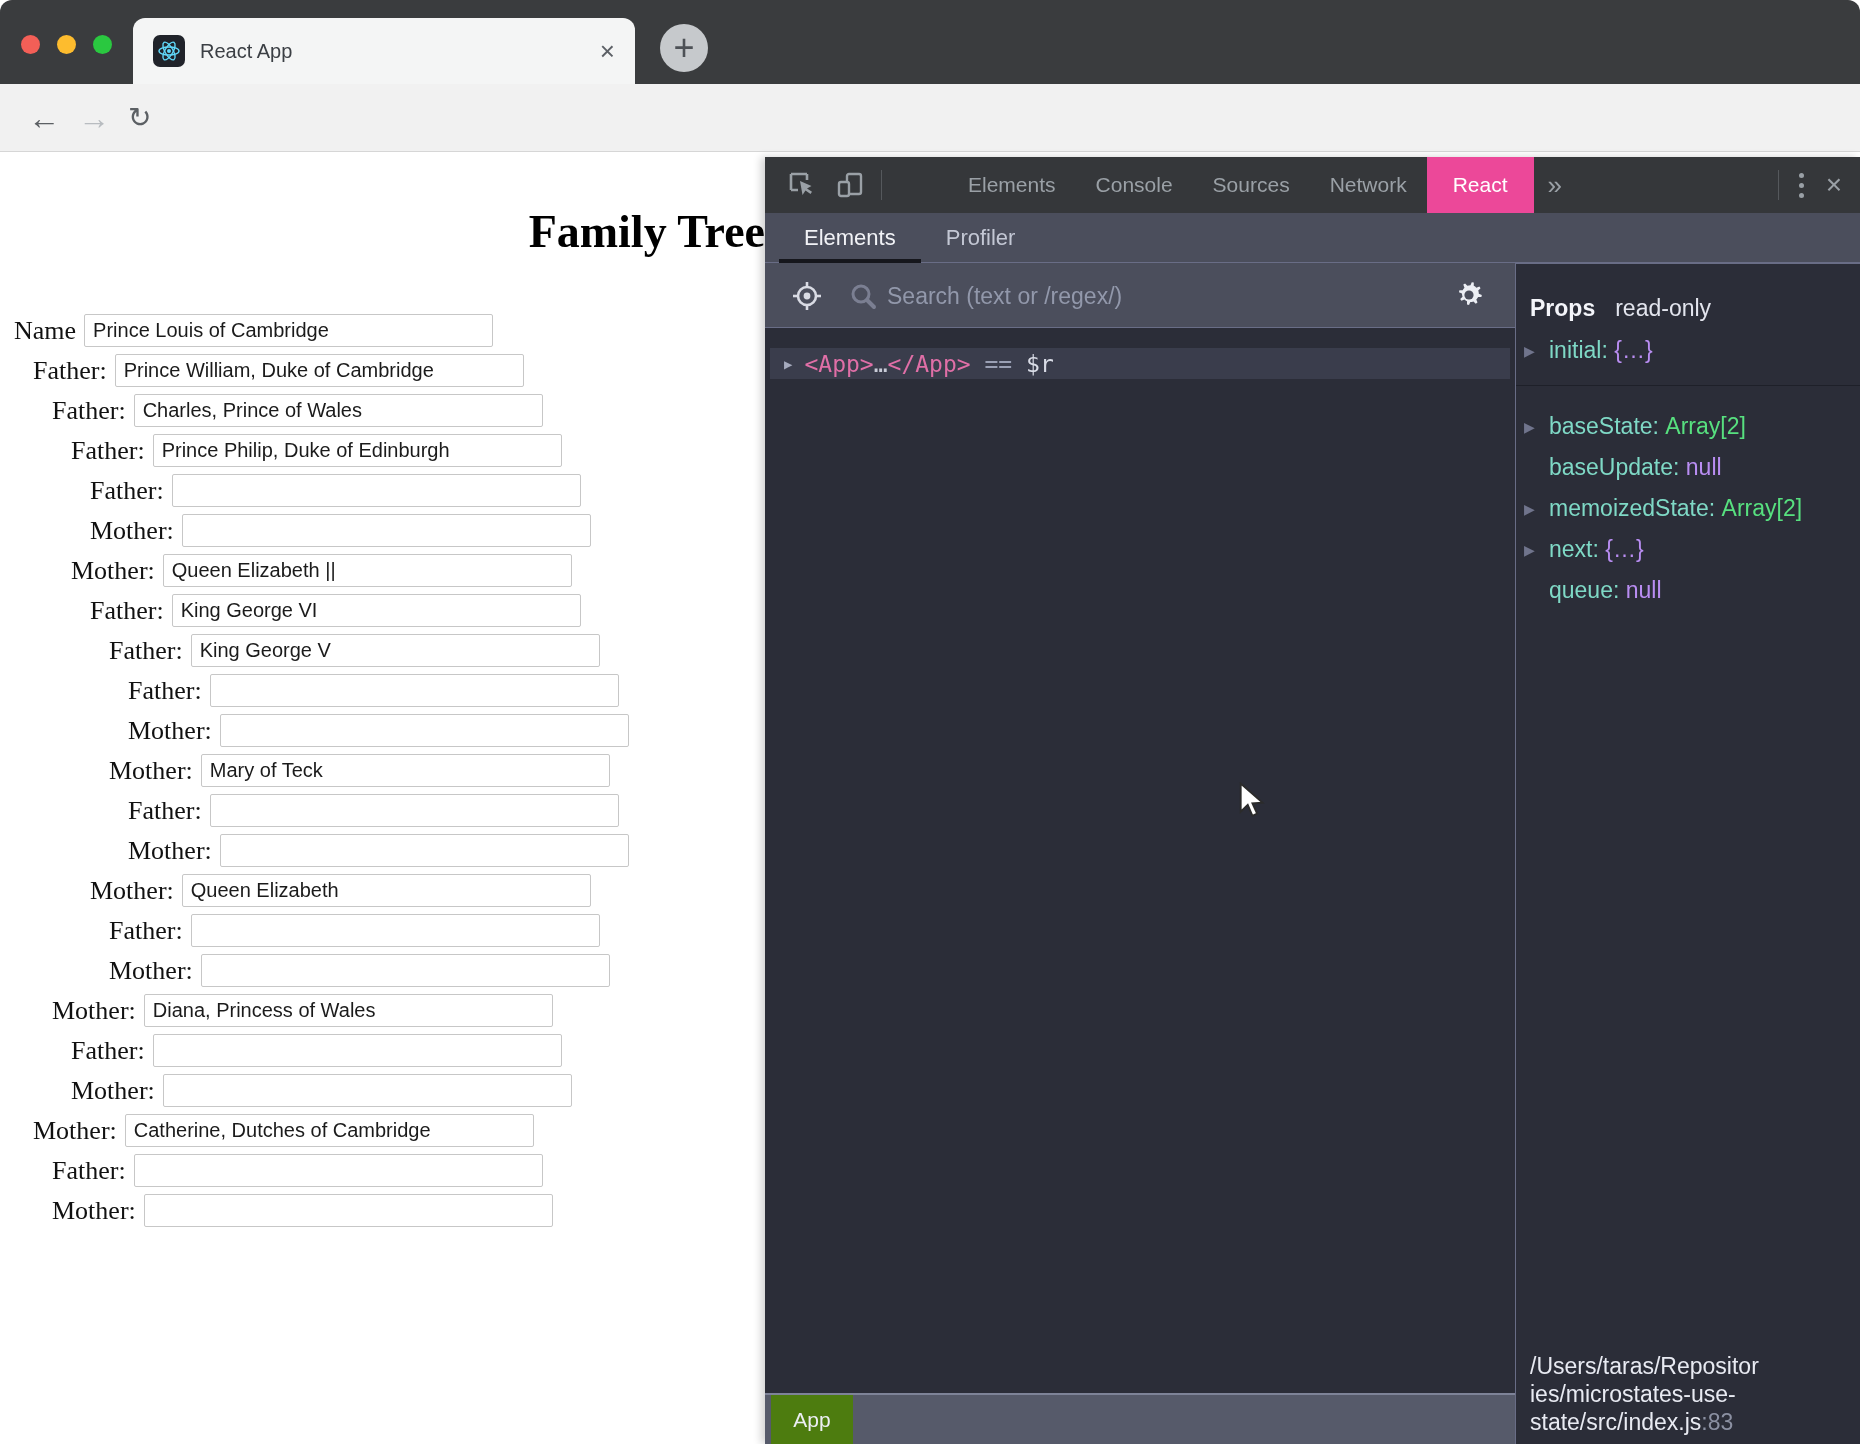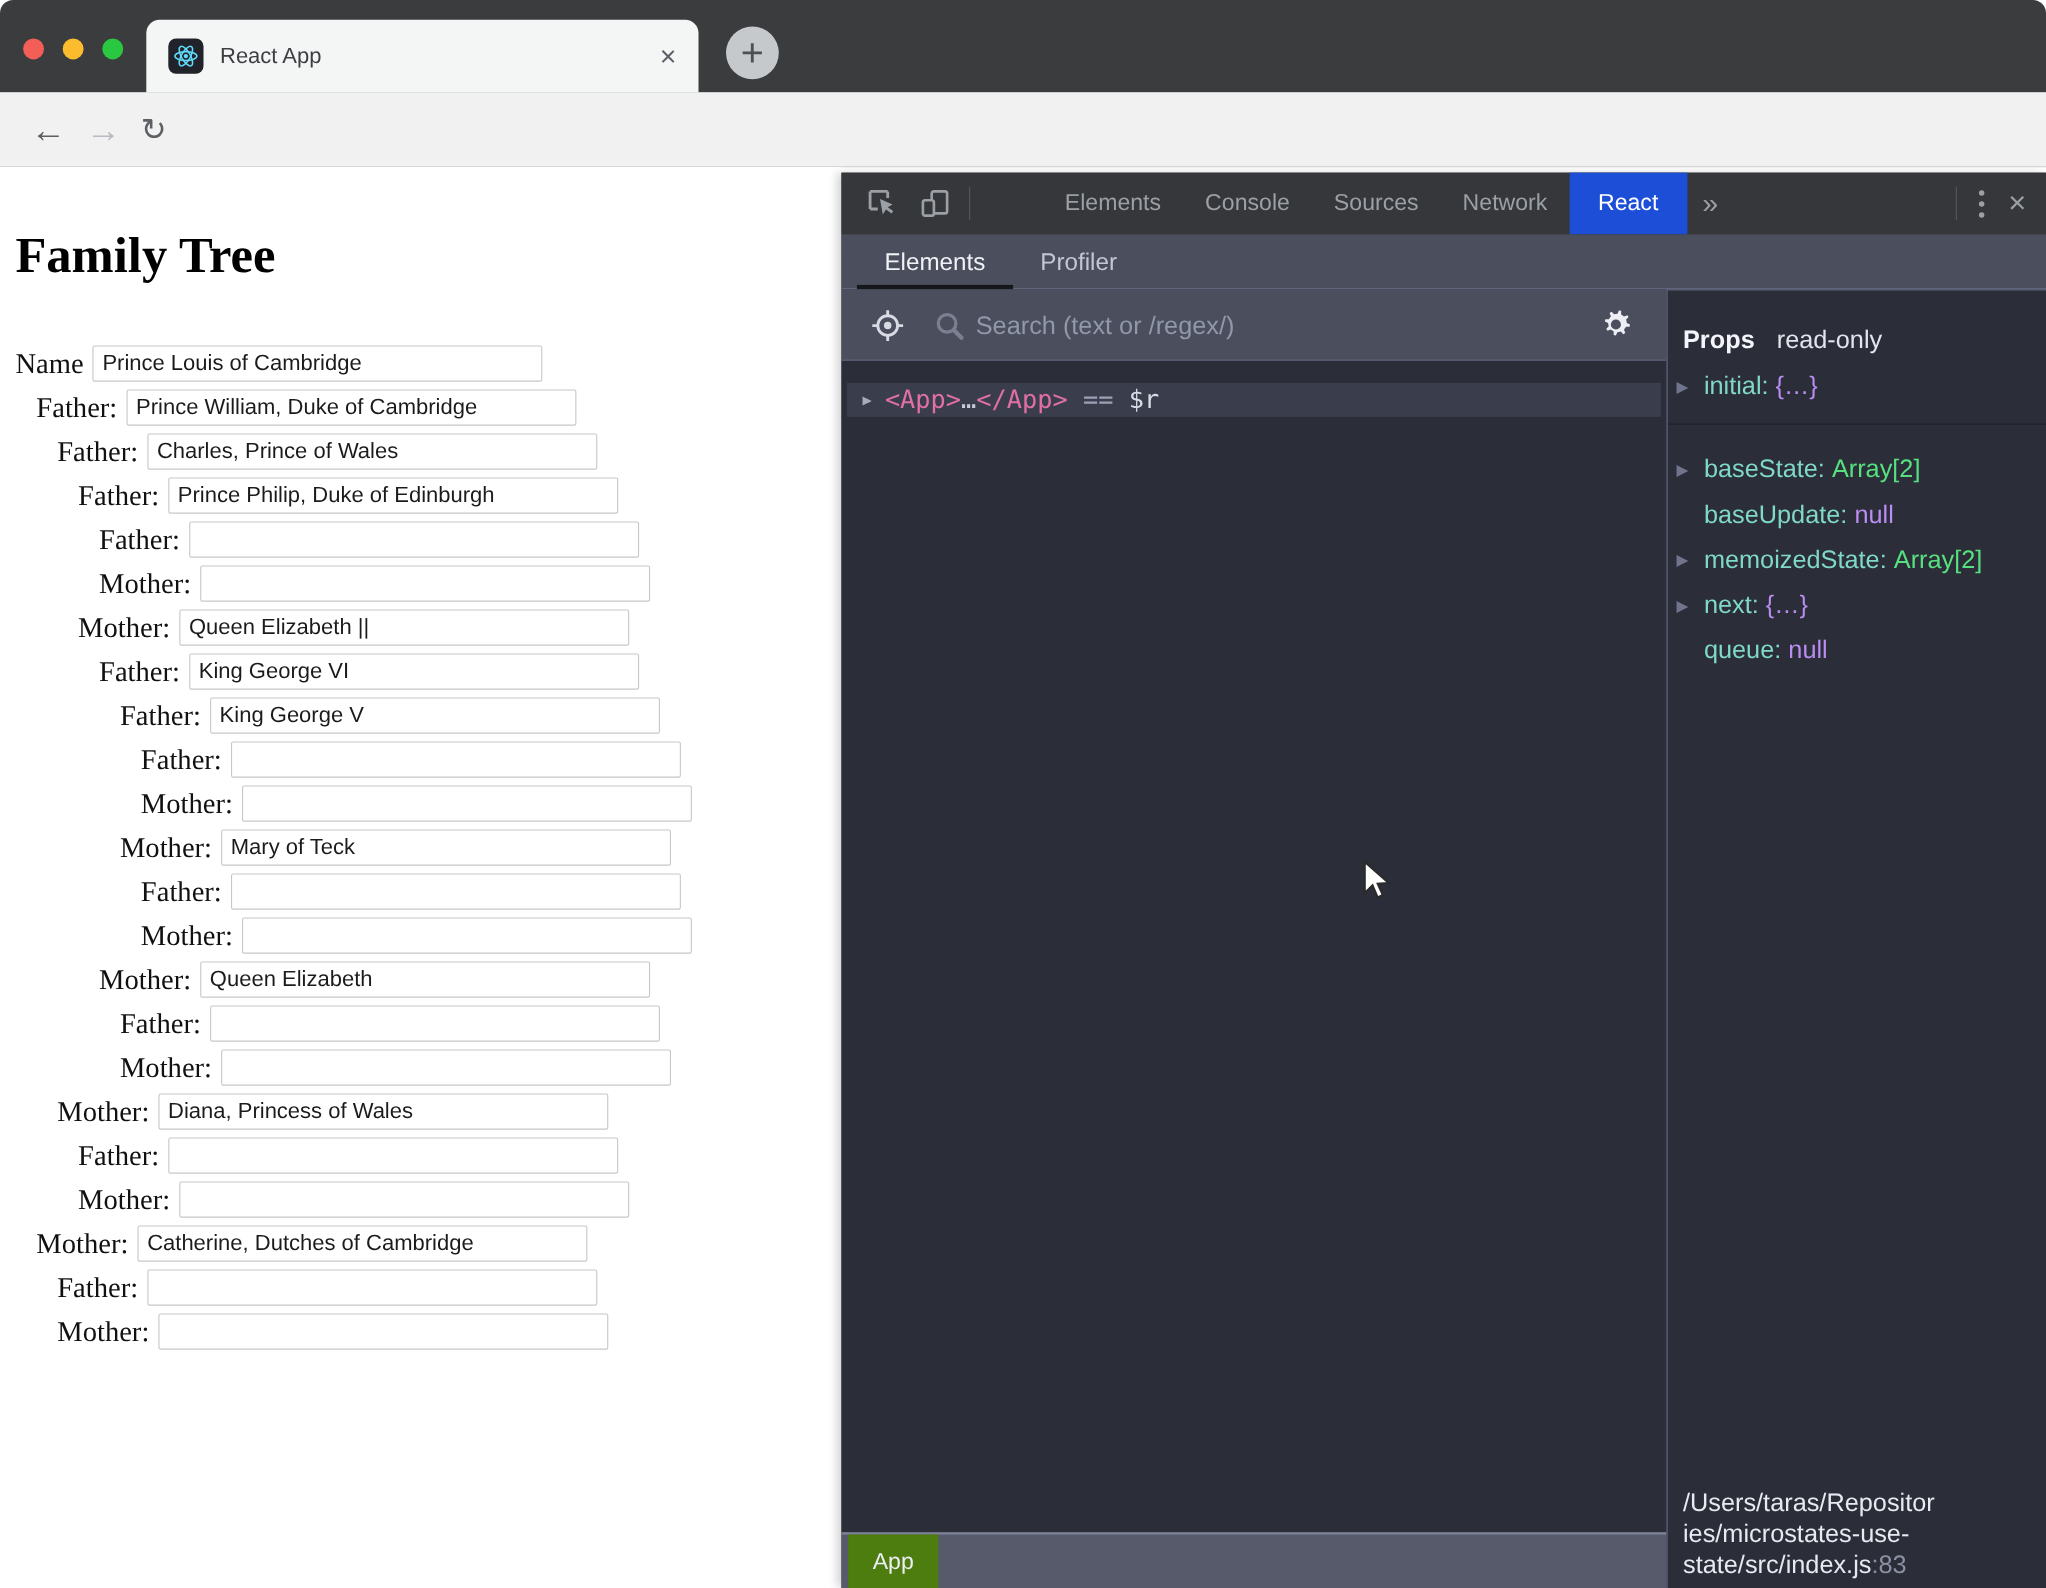--- a/index.html
+++ b/index.html
@@ -32,36 +32,36 @@
   .star{margin-left:auto;font-size:27px;color:#5f6368;line-height:1;}
   .ext{position:absolute;top:103px;width:38px;height:38px;display:flex;align-items:center;justify-content:center;}
   .ext-sep{position:absolute;top:105px;width:1px;height:34px;background:#cfcfcf;}
   .badge-sq{width:36px;height:36px;border-radius:8px;display:flex;align-items:center;justify-content:center;font-weight:bold;}
   .avatar{position:absolute;left:1691px;top:101px;width:40px;height:40px;border-radius:50%;background:radial-gradient(circle at 50% 38%,#c9a184 0 36%,#7b5a42 37% 70%,#3c3430 71%);border:1px solid #2f2f2f;box-sizing:border-box;}
   .menu-dots{position:absolute;left:1763px;top:106px;display:flex;flex-direction:column;gap:6px;}
   .menu-dots i{width:6px;height:6px;border-radius:50%;background:#5f6368;}
 
   
   .page{position:absolute;left:0;top:152px;width:765px;height:1292px;background:#fff;overflow:hidden;}
-  .page h1{font-family:"Liberation Serif",serif;font-weight:bold;font-size:46px;color:#000;margin:53px 0 56px 14px;}
+  .page h1{font-family:"Liberation Serif",serif;font-weight:bold;font-size:46px;color:#000;margin:53px 0 56px 14px;text-align:right;}
   .form{margin-left:14px;}
   .t-row{display:flex;align-items:center;margin-bottom:7px;height:33px;}
   .t-row label{font-family:Liberation Serif, serif;font-size:26px;color:#111;margin-right:8px;white-space:pre;}
   .t-row input{width:409px;height:33px;box-sizing:border-box;border:1px solid #c7c7c7;border-radius:2px;background:#fff;font-family:"Liberation Sans",sans-serif;font-size:20px;color:#1b1b1b;padding:0 8px;}
 
   
   .devtools{position:absolute;left:765px;top:157px;width:1095px;height:1287px;background:#2b2d38;box-shadow:-4px 0 8px rgba(0,0,0,.18);}
   .dotbg{background-image:radial-gradient(rgba(130,136,162,.13) 1.2px,transparent 1.2px);background-size:8px 8px;}
 
   .dt-toolbar{position:absolute;left:0;top:0;width:1095px;height:56px;background:#35373a;display:flex;align-items:center;color:#9aa0a6;}
   .dt-ico{display:flex;align-items:center;justify-content:center;}
   .vsep{width:1px;height:30px;background:#55585c;margin:0 16px;}
   .dt-tabs{display:flex;align-items:center;height:100%;margin-left:50px;}
   .dt-tab{padding:0 20px;font-size:21px;height:100%;display:flex;align-items:center;color:#9aa0a6;}
-  .dt-tab.active{background:#1d4ed8;color:#fff;padding:0 26px;}
+  .dt-tab.active{background:#ec4899;color:#fff;padding:0 26px;}
   .dt-overflow{font-size:26px;padding-left:14px;color:#9aa0a6;}
   .dt-right{margin-left:auto;display:flex;align-items:center;height:100%;}
   .dt-close{font-size:28px;color:#9aa0a6;margin:0 18px 0 0;line-height:1;}
   .vdots{display:flex;flex-direction:column;gap:5px;margin:0 22px 0 4px;}
   .vdots i{width:5px;height:5px;border-radius:50%;background:#9aa0a6;}
 
   .dt-subtabs{position:absolute;left:0;top:56px;width:1095px;height:50px;background:#4b4e5c;border-bottom:1px solid #696d86;box-sizing:border-box;display:flex;align-items:center;}
   .sub-tab{position:relative;height:100%;display:flex;align-items:center;padding:0 25px;font-size:22px;color:#c3c7d4;}
   .sub-tab:first-child{margin-left:14px;}
   .sub-tab.active{color:#f1f2f6;}

